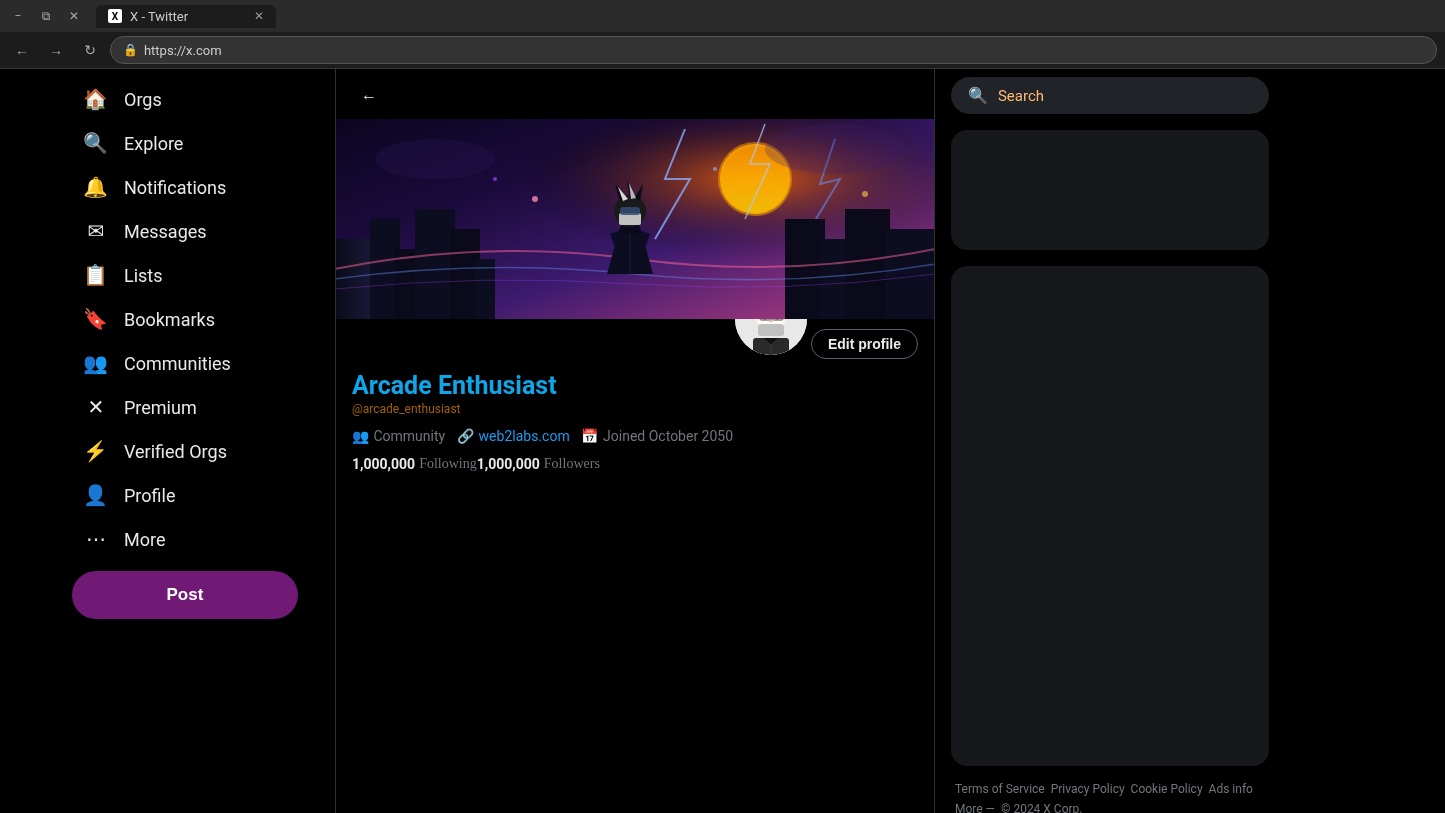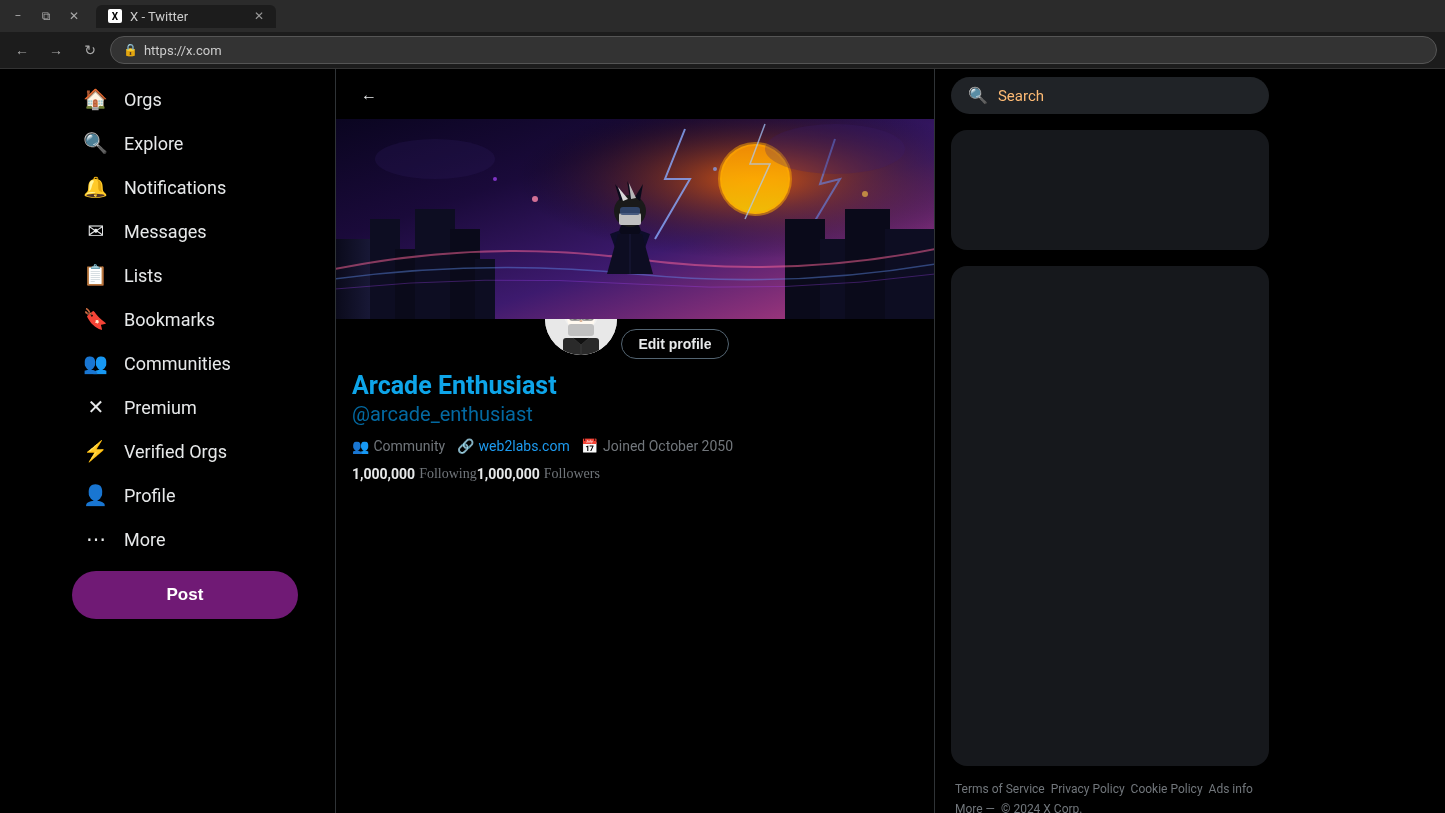--- a/index.html
+++ b/index.html
@@ -180,21 +180,21 @@
         radial-gradient(ellipse at 80% 70%, rgba(0,150,255,0.4) 0%, transparent 35%),
         linear-gradient(180deg, #0a0a1a 0%, #1a0a3a 30%, #2a1a5a 60%, #1a1a2e 100%);
     }
 
     .profile-info-section {
       padding: 0 16px 16px;
       background: #000;
     }
     .avatar-row {
       display: flex;
-      justify-content: center;
+      justify-content: flex-end;
       align-items: flex-end;
       margin-top: -40px;
       margin-bottom: 12px;
     }
     .avatar-wrapper {
       width: 80px;
       height: 80px;
       border-radius: 50%;
       border: 4px solid #000;
       background: #fff;
@@ -218,22 +218,22 @@
       font-weight: 700;
       cursor: pointer;
     }
 
     .display-name {
       font-size: 25px;
       font-weight: 700;
       color: #0ea5e9;
     }
     .username {
-      font-size: 20px;
-      color: #0369a1;
+      font-size: 12px;
+      color: #a16207;
       margin-top: 2px;
     }
 
     .profile-meta {
       display: flex;
       flex-wrap: wrap;
       gap: 12px;
       margin: 12px 0;
       color: #71767b;
       font-size: 14px;

